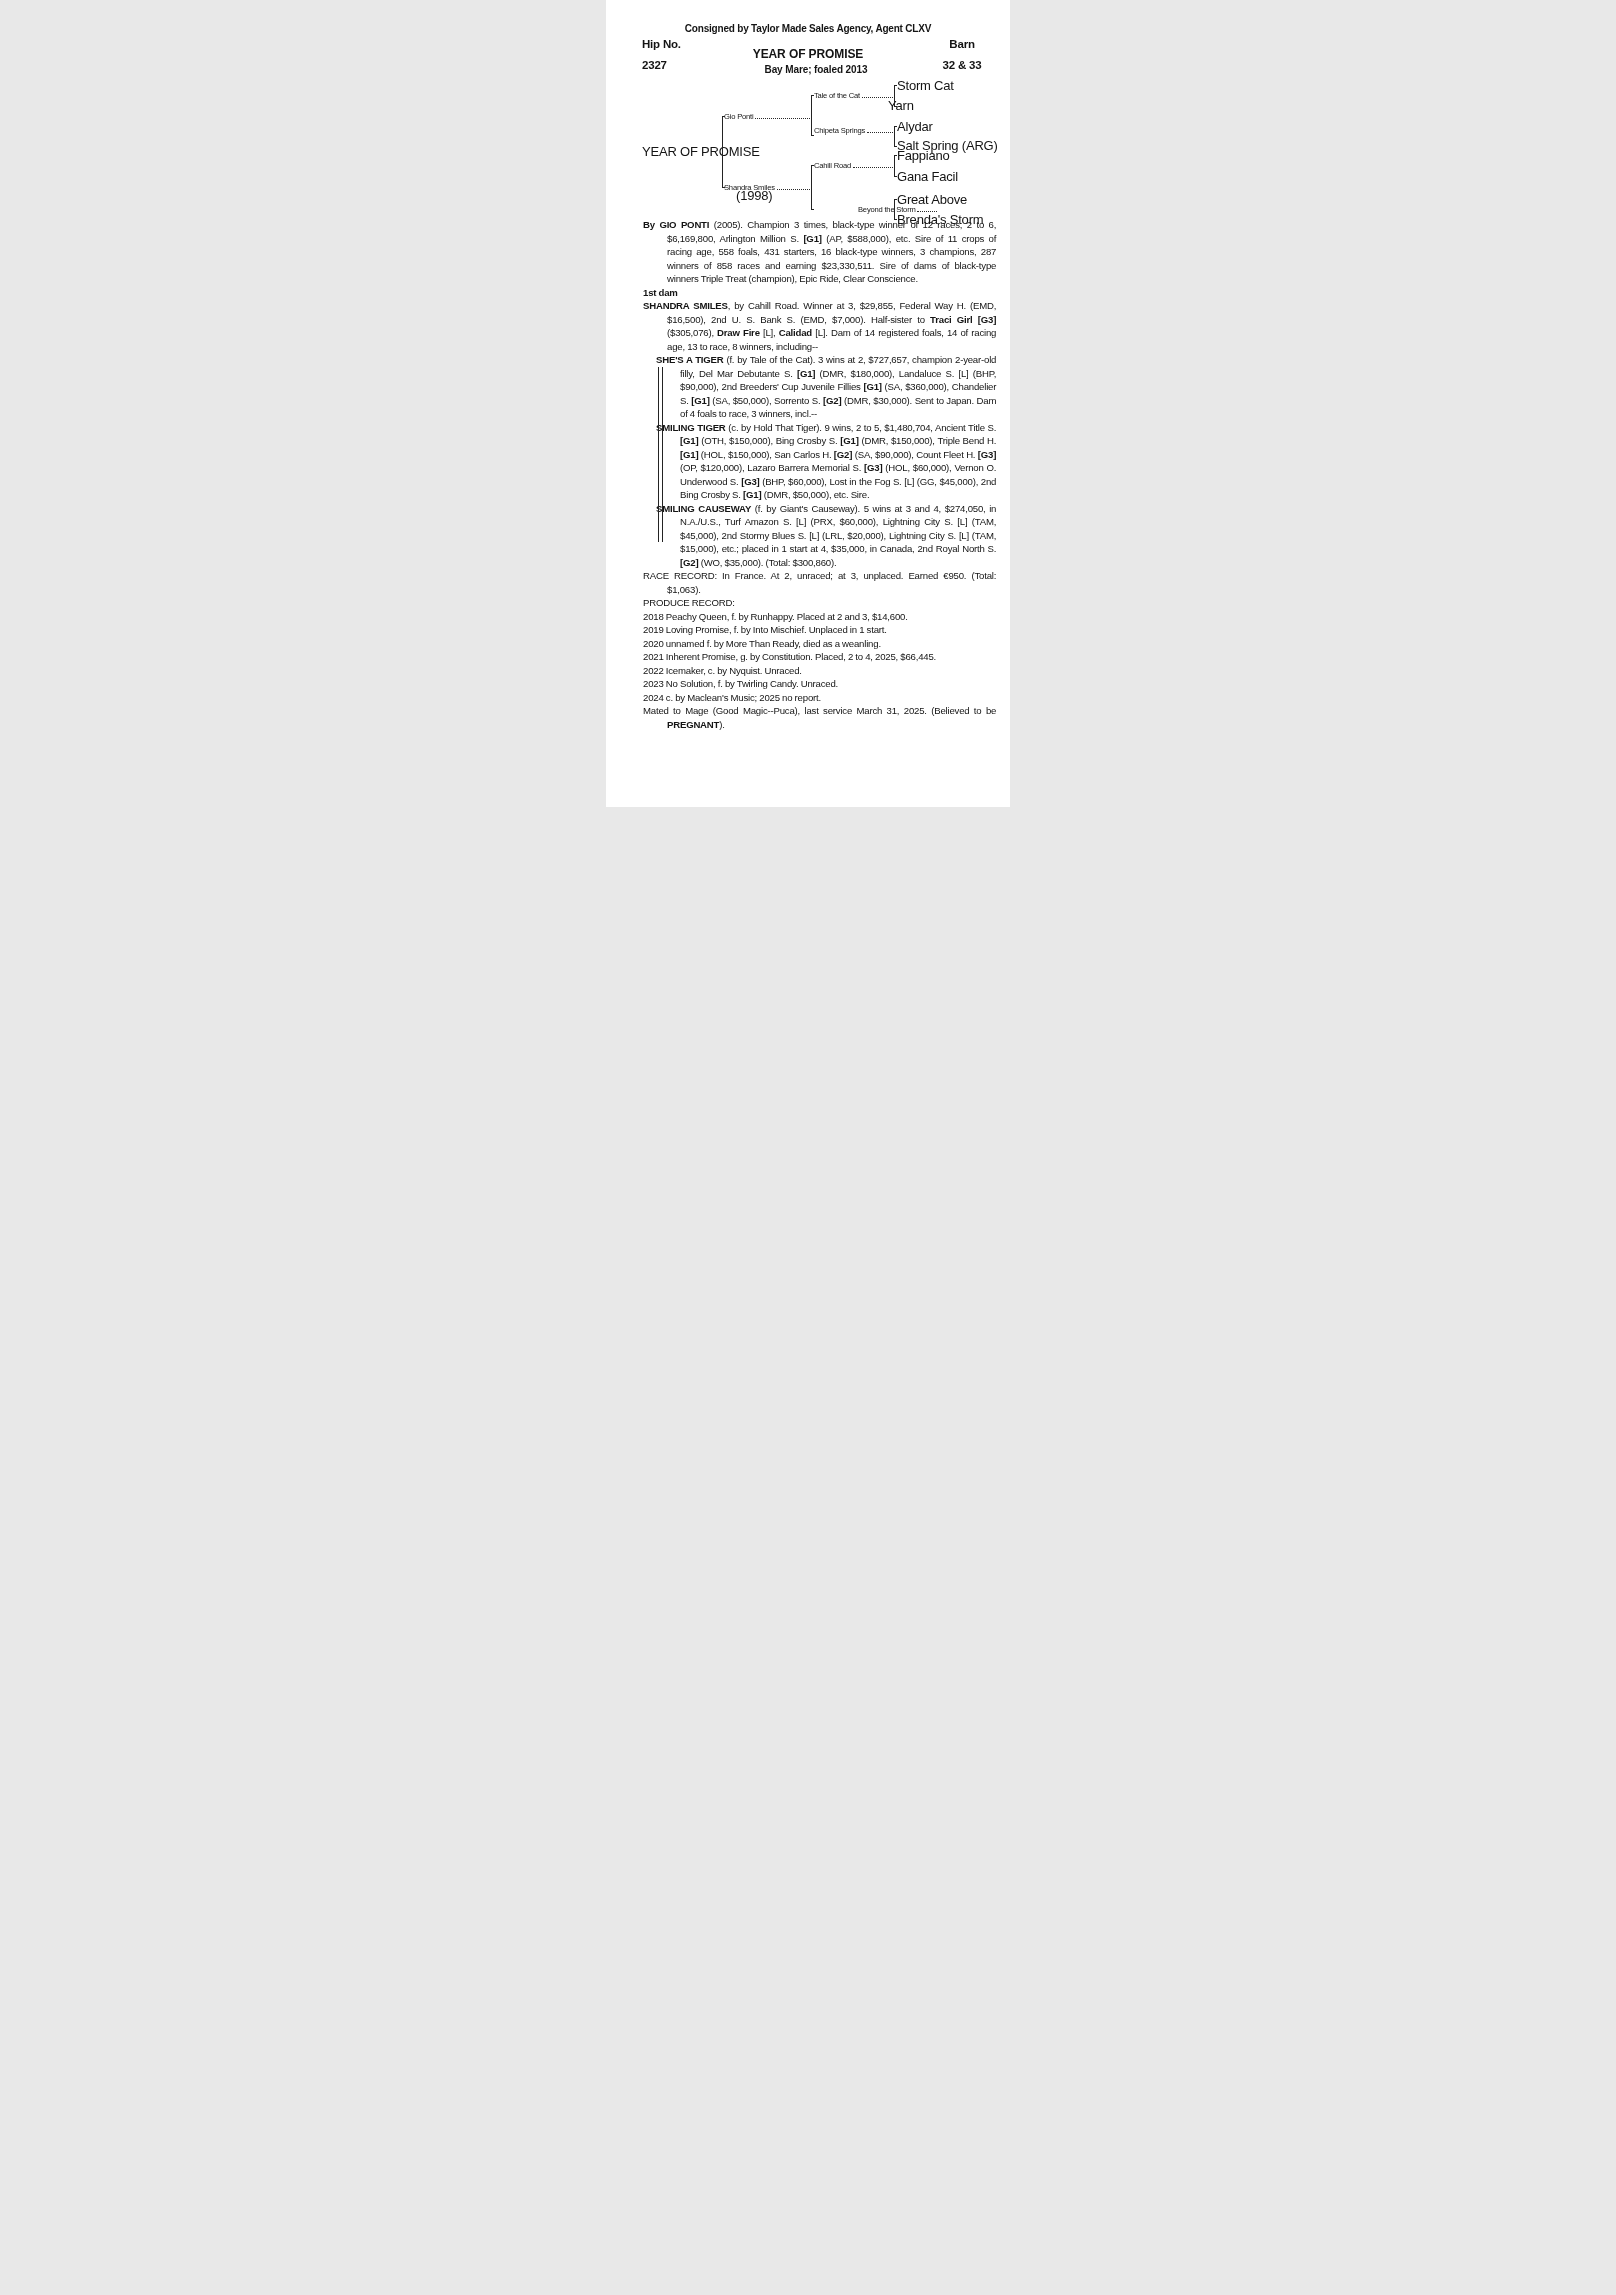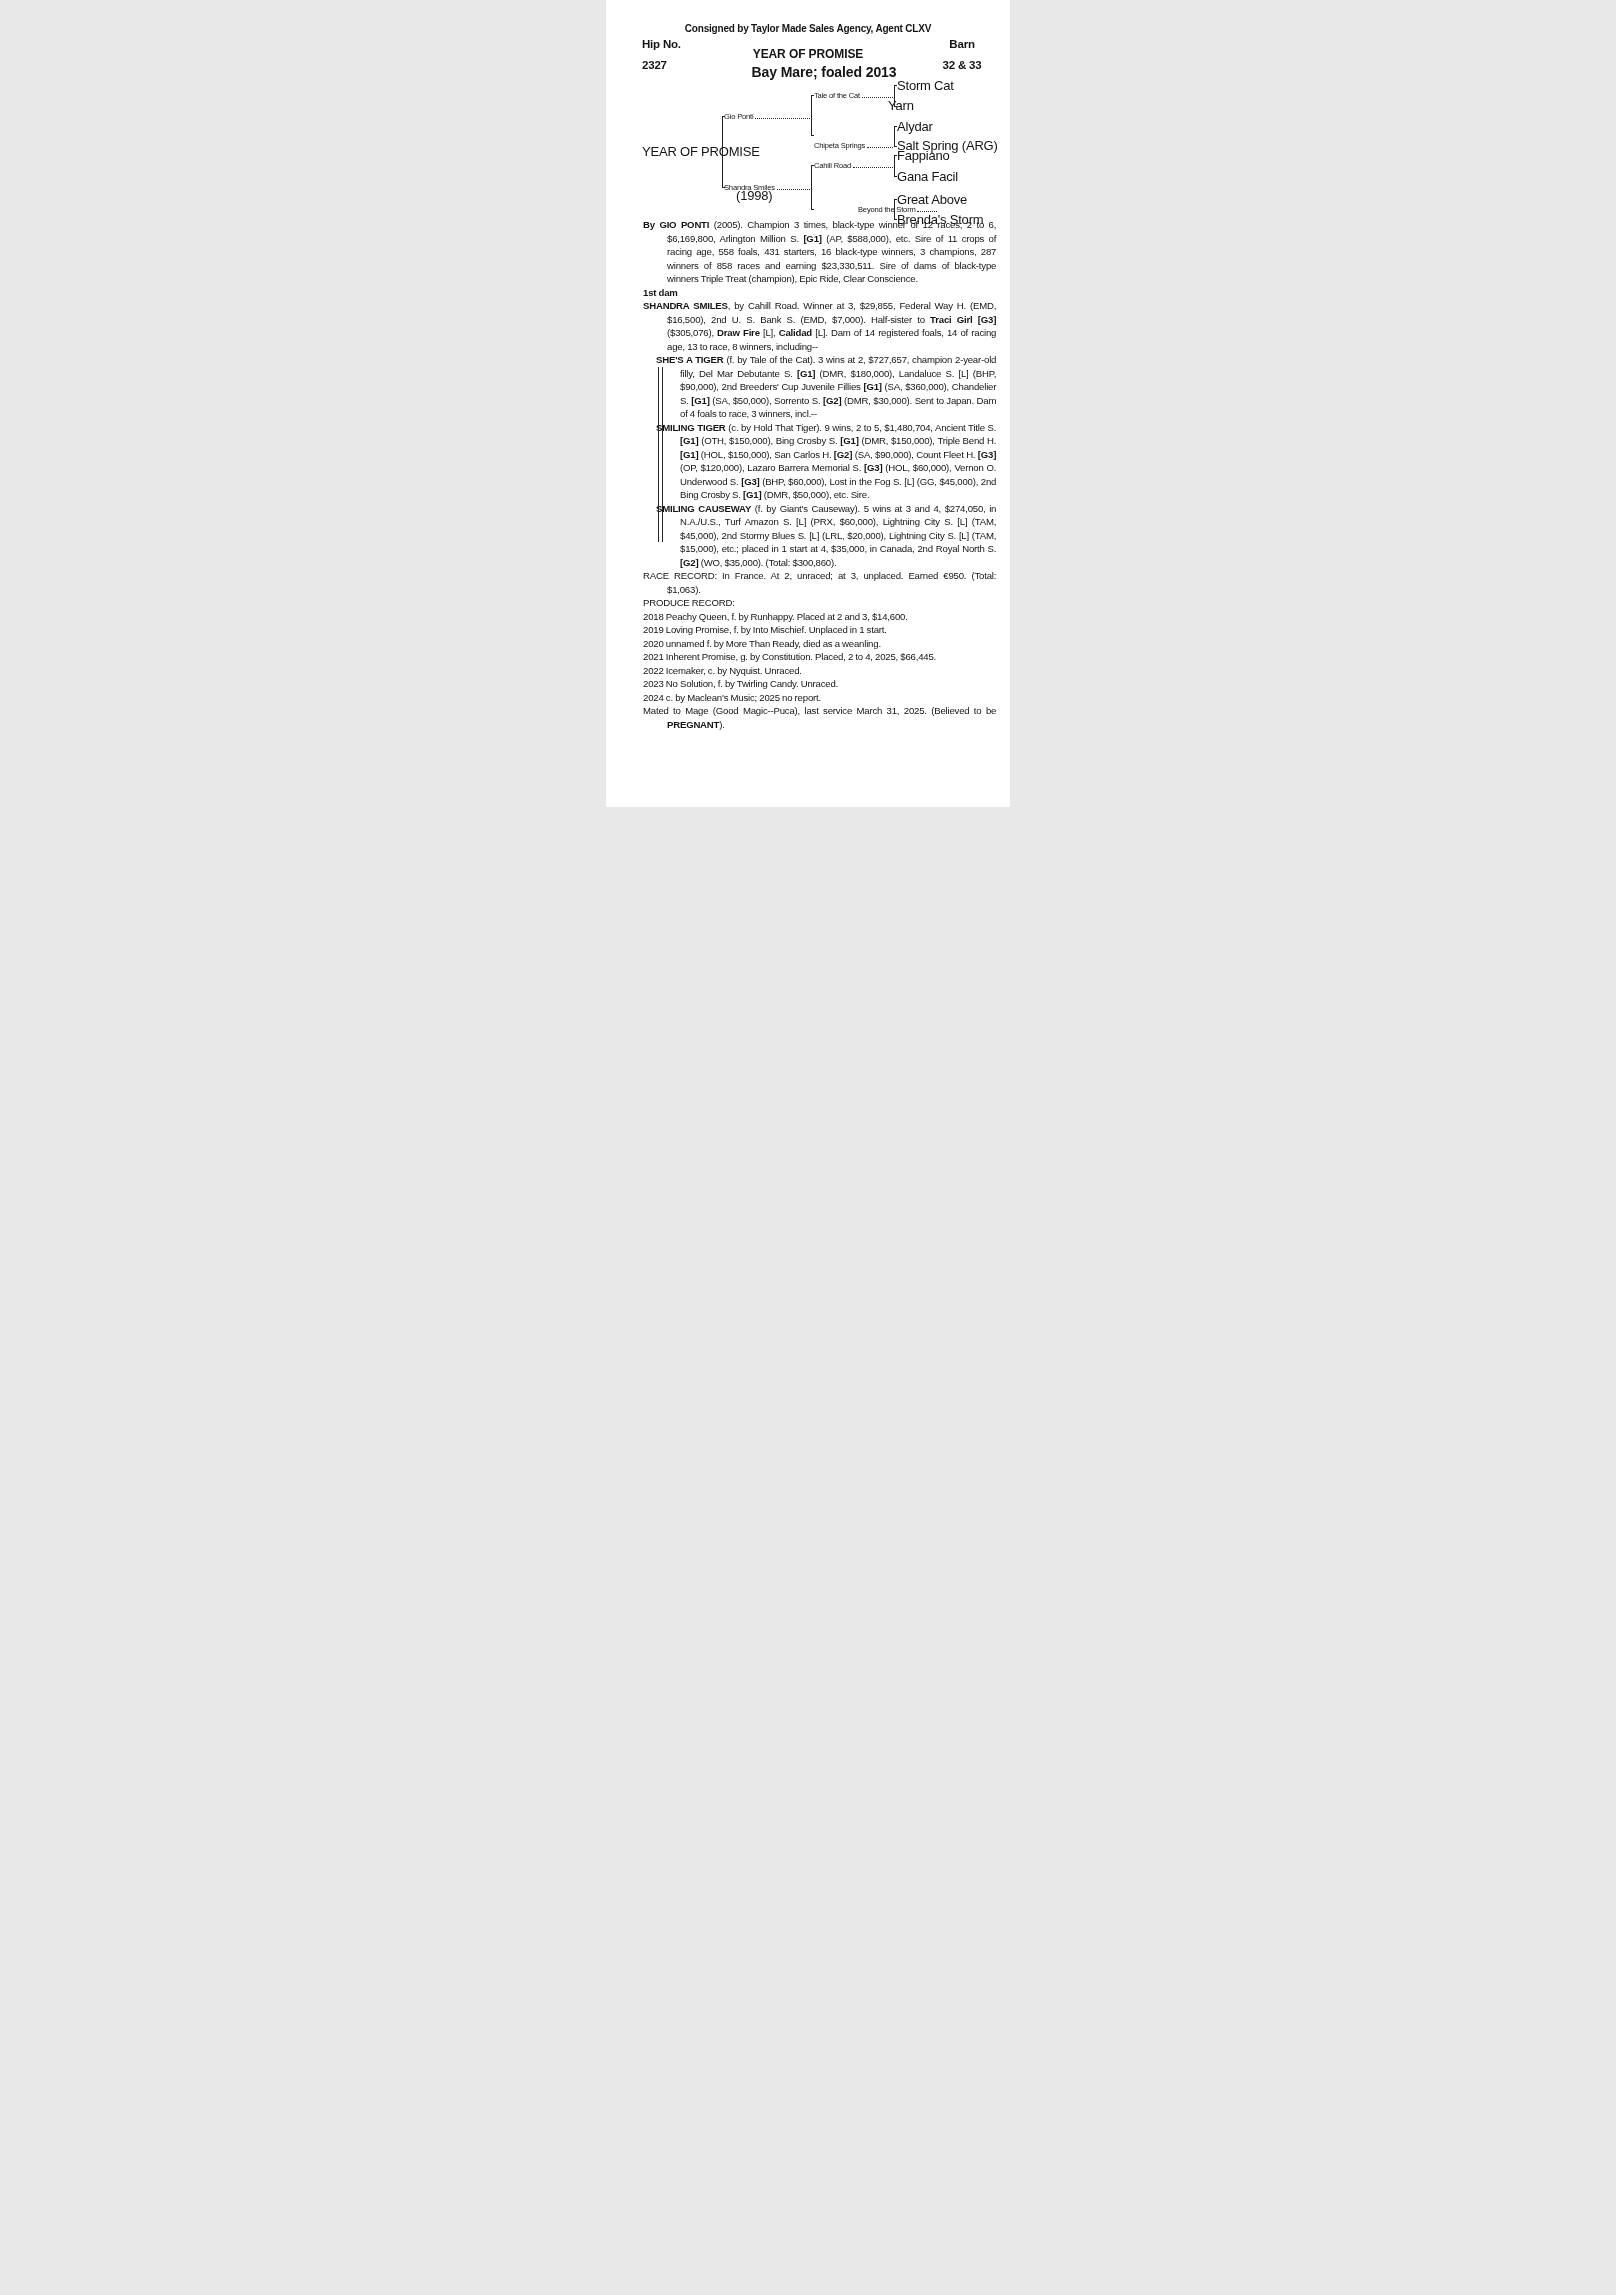--- a/index.html
+++ b/index.html
@@ -21,22 +21,22 @@
   .barn-block{position:absolute;right:28.5px;top:39px;text-align:center;}
   .hip-block .big, .barn-block .big{
     font-weight:bold;font-size:11.5px;letter-spacing:-0.2px;line-height:1;
   }
   .hip-block .big + .big, .barn-block .big + .big{margin-top:9.2px;}
   .horse-name{
     position:absolute;top:47px;left:0;width:100%;
     text-align:center;font-weight:bold;font-size:12px;letter-spacing:-0.1px;
   }
   .horse-desc{
-    position:absolute;top:64px;left:16px;width:100%;
-    text-align:center;font-weight:bold;font-size:14px;letter-spacing:-0.1px;
+    position:absolute;top:64px;left:8px;width:100%;
+    text-align:center;font-weight:bold;font-size:10px;letter-spacing:-0.1px;
   }
   
   .tnode{position:absolute;white-space:nowrap;font-size:13px;line-height:9.2px;letter-spacing:-0.2px;}
   .trow{position:absolute;display:flex;align-items:flex-end;height:9.2px;font-size:7.6px;line-height:9.2px;letter-spacing:-0.2px;}
   .trow .tlabel{white-space:nowrap;}
   .trow .dots{flex:1 1 auto;border-bottom:0.9px dotted #2a2a2a;margin:0 0.9px 1.8px 1.8px;min-width:3.7px;}
   .vline{position:absolute;width:0;border-left:0.8px solid #232323;}
   .tick{position:absolute;width:2.8px;height:0;border-top:0.8px solid #232323;}
   
   .body-text{
@@ -83,21 +83,21 @@
   <div class="trow" style="left:118px;top:183px;width:87px;">
     <span class="tlabel">Shandra Smiles</span>
     <span class="dots"></span>
   </div>
   <div class="tnode" style="left:130px;top:191px;">(1998)</div>
 
   <div class="trow" style="left:208px;top:91px;width:80px;">
     <span class="tlabel">Tale of the Cat</span>
     <span class="dots"></span>
   </div>
-  <div class="trow" style="left:208px;top:141px;width:80px;">
+  <div class="trow" style="left:208px;top:126px;width:80px;">
     <span class="tlabel">Chipeta Springs</span>
     <span class="dots"></span>
   </div>
   <div class="trow" style="left:208px;top:161px;width:80px;">
     <span class="tlabel">Cahill Road</span>
     <span class="dots"></span>
   </div>
   <div class="trow" style="left:208px;top:205px;width:80px;padding-left:44px;">
     <span class="tlabel">Beyond the Storm</span>
     <span class="dots"></span>

